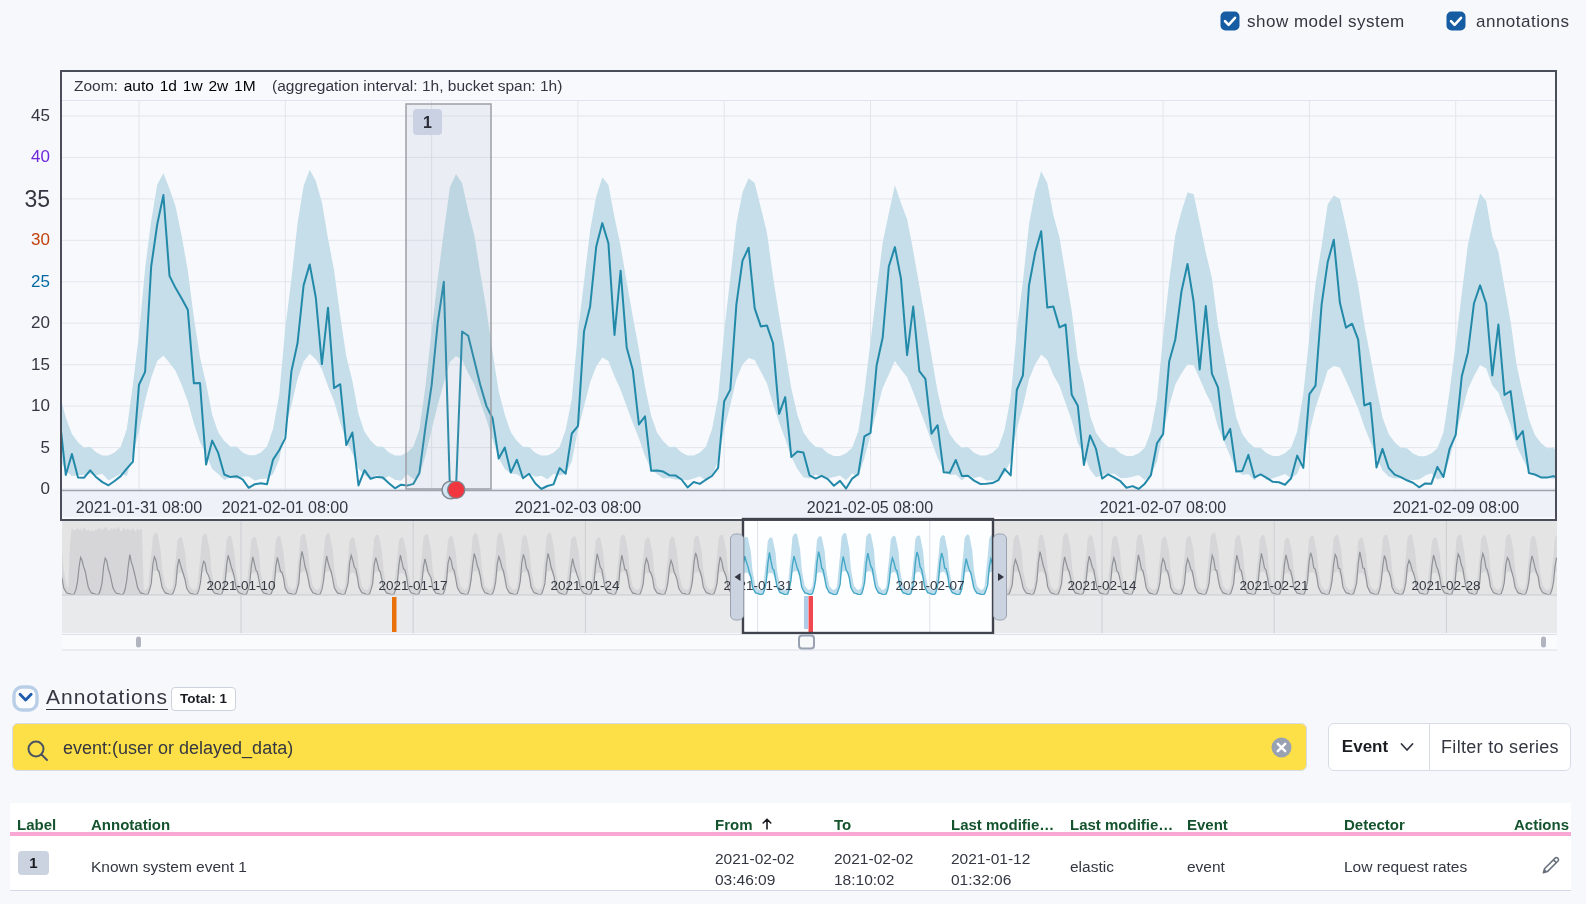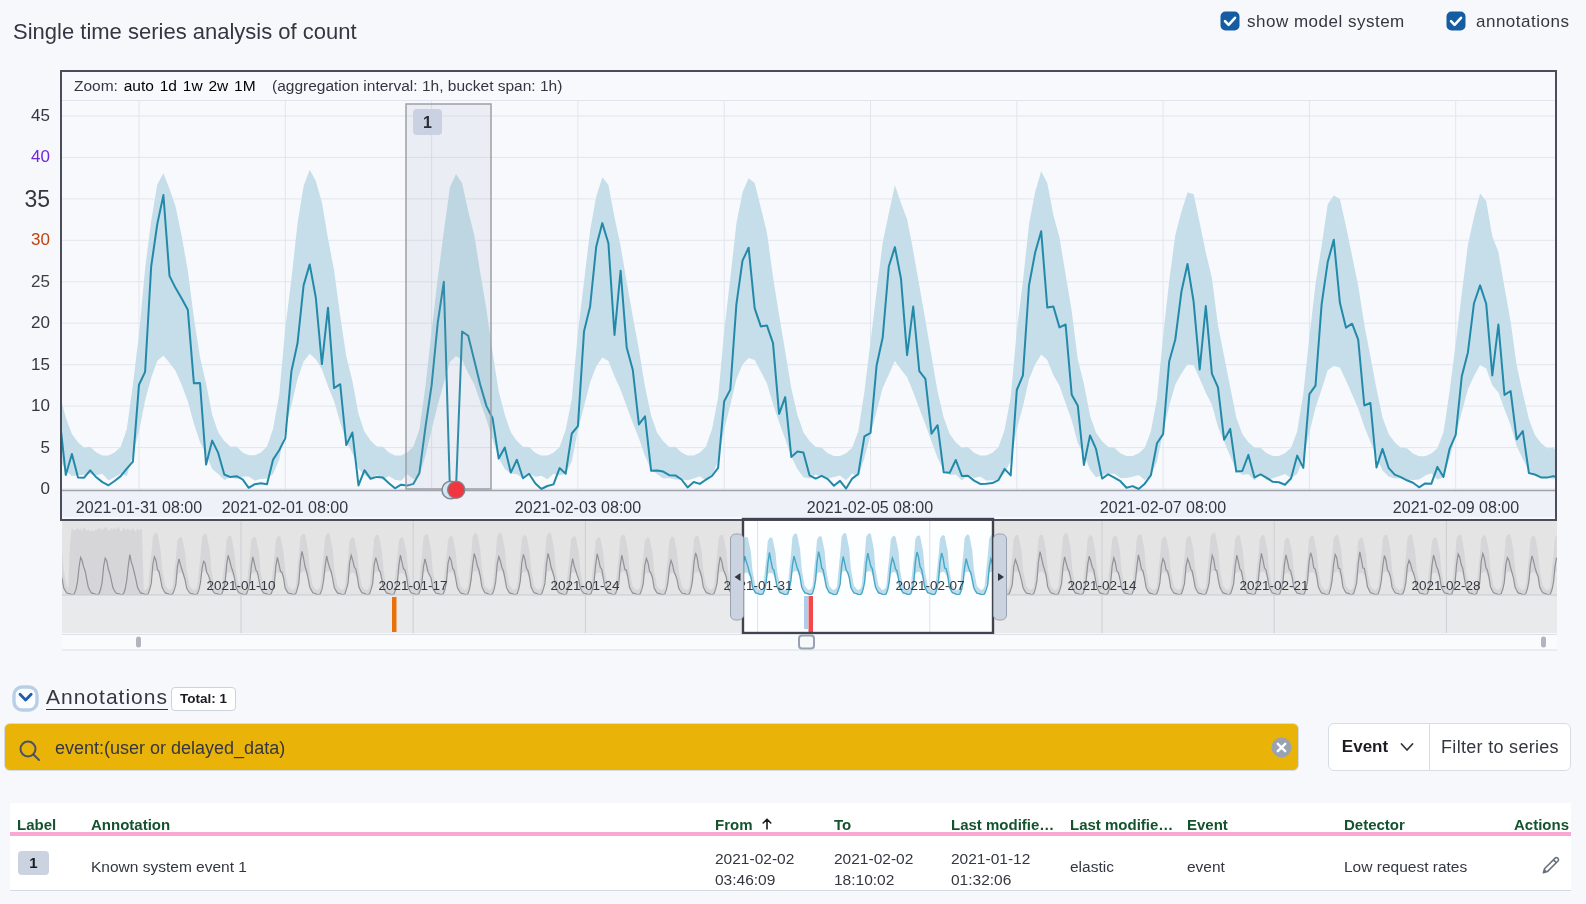--- a/index.html
+++ b/index.html
@@ -2,21 +2,20 @@
 <html><head><meta charset="utf-8">
 <style>
 * { margin:0; padding:0; box-sizing:border-box; }
 html,body { width:1586px; height:904px; background:#f7f8fc; font-family:"Liberation Sans", sans-serif; overflow:hidden; }
 #page { position:relative; width:1586px; height:904px; }
 a { color:#000000; text-decoration:none; }
 </style></head>
 <body>
 <div id="page">
 
-<div style="position:absolute;left:13px;top:19px;font-size:22px;line-height:26px;color:#343741;">Single time series analysis of count</div>
 
 <svg width="20" height="20" viewBox="0 0 20 20" style="position:absolute;left:1220px;top:11px;">
       <rect x="0.5" y="0.5" width="19" height="19" rx="5" fill="#155ca2"></rect>
       <path d="M5 10.2 L8.6 13.8 L15 6.8" fill="none" stroke="#fff" stroke-width="2.6" stroke-linecap="round" stroke-linejoin="round"></path>
     </svg>
 <div style="position:absolute;left:1247px;top:12px;font-size:17px;letter-spacing:0.5px;color:#343741;white-space:nowrap;">show model system</div>
 <svg width="20" height="20" viewBox="0 0 20 20" style="position:absolute;left:1446px;top:11px;">
       <rect x="0.5" y="0.5" width="19" height="19" rx="5" fill="#155ca2"></rect>
       <path d="M5 10.2 L8.6 13.8 L15 6.8" fill="none" stroke="#fff" stroke-width="2.6" stroke-linecap="round" stroke-linejoin="round"></path>
     </svg>
@@ -65,21 +64,21 @@
 <circle cx="388.8" cy="389" r="8.8" fill="#d3e5f3" stroke="#7e868f" stroke-width="1.5"></circle>
 <circle cx="394.2" cy="388.8" r="8.6" fill="#f2363f" stroke="#7e868f" stroke-width="1.3"></circle>
 </svg>
 </div>
 
 <div style="position:absolute;left:0;top:478px;width:50px;text-align:right;font-size:17px;color:#343741;line-height:22px;">0</div>
     <div style="position:absolute;left:0;top:437px;width:50px;text-align:right;font-size:17px;color:#343741;line-height:22px;">5</div>
     <div style="position:absolute;left:0;top:395px;width:50px;text-align:right;font-size:17px;color:#343741;line-height:22px;">10</div>
     <div style="position:absolute;left:0;top:354px;width:50px;text-align:right;font-size:17px;color:#343741;line-height:22px;">15</div>
     <div style="position:absolute;left:0;top:312px;width:50px;text-align:right;font-size:17px;color:#343741;line-height:22px;">20</div>
-    <div style="position:absolute;left:0;top:271px;width:50px;text-align:right;font-size:17px;color:#404040;line-height:22px;">25</div>
+    <div style="position:absolute;left:0;top:271px;width:50px;text-align:right;font-size:17px;color:#0369a1;line-height:22px;">25</div>
     <div style="position:absolute;left:0;top:229px;width:50px;text-align:right;font-size:17px;color:#c2410c;line-height:22px;">30</div>
     <div style="position:absolute;left:0;top:188px;width:50px;text-align:right;font-size:23px;color:#343741;line-height:22px;">35</div>
     <div style="position:absolute;left:0;top:146px;width:50px;text-align:right;font-size:17px;color:#6d28d9;line-height:22px;">40</div>
     <div style="position:absolute;left:0;top:105px;width:50px;text-align:right;font-size:17px;color:#343741;line-height:22px;">45</div>
 
 <svg id="ctxsvg" width="1495" height="135" style="position:absolute;left:62px;top:517px;">
 <defs>
 <clipPath id="cv">
           <rect x="0" y="4" width="1495" height="74"></rect>
         </clipPath>
@@ -136,21 +135,21 @@
 <rect x="737" y="118.5" width="15" height="13" rx="3" fill="#f7f8fa" stroke="#98a2b3" stroke-width="2"></rect>
 </svg>
 
 <div style="position:absolute;left:12px;top:685px;"><svg width="27" height="27" viewBox="0 0 27 27">
         <rect x="2" y="2" width="23" height="23" rx="8" fill="#fbfcfe" stroke="#b9cfe8" stroke-width="3.4"></rect>
         <path d="M8 9.2 L13.6 15 L19.2 9.2" fill="none" stroke="#1f5cab" stroke-width="2.8" stroke-linecap="round" stroke-linejoin="round"></path>
       </svg></div>
 <div style="position:absolute;left:46px;top:686px;font-size:21px;line-height:22px;letter-spacing:1px;color:#343741;border-bottom:1.5px solid #343741;padding-bottom:1px;">Annotations</div>
 <div style="position:absolute;left:171px;top:687px;height:24px;line-height:22px;padding:0 8px;background:#fff;border:1px solid #cdd3dd;border-radius:4px;font-size:13.5px;font-weight:700;color:#1a1c21;">Total: 1</div>
 
-<div style="position:absolute;left:4px;top:723px;width:1295px;height:48px;background:#eab308;border:1px solid #d7dce6;border-radius:6px;">
+<div style="position:absolute;left:12px;top:723px;width:1295px;height:48px;background:#fde047;border:1px solid #d7dce6;border-radius:6px;">
 <svg width="22" height="22" viewBox="0 0 22 22" style="position:absolute;left:14px;top:16px;">
         <circle cx="9" cy="9" r="7.5" fill="none" stroke="#4b5361" stroke-width="2"></circle>
         <line x1="14.5" y1="14.5" x2="20" y2="20" stroke="#4b5361" stroke-width="2" stroke-linecap="round"></line>
       </svg>
 <div style="position:absolute;left:50px;top:0;line-height:48px;font-size:18px;color:#343741;">event:(user or delayed_data)</div>
 </div>
 <svg width="21" height="21" viewBox="0 0 21 21" style="position:absolute;left:1271px;top:737px;">
       <circle cx="10.5" cy="10.5" r="10" fill="#98a2b3"></circle>
       <path d="M6.8 6.8 L14.2 14.2 M14.2 6.8 L6.8 14.2" stroke="#fff" stroke-width="2.4" stroke-linecap="round"></path>
     </svg>

